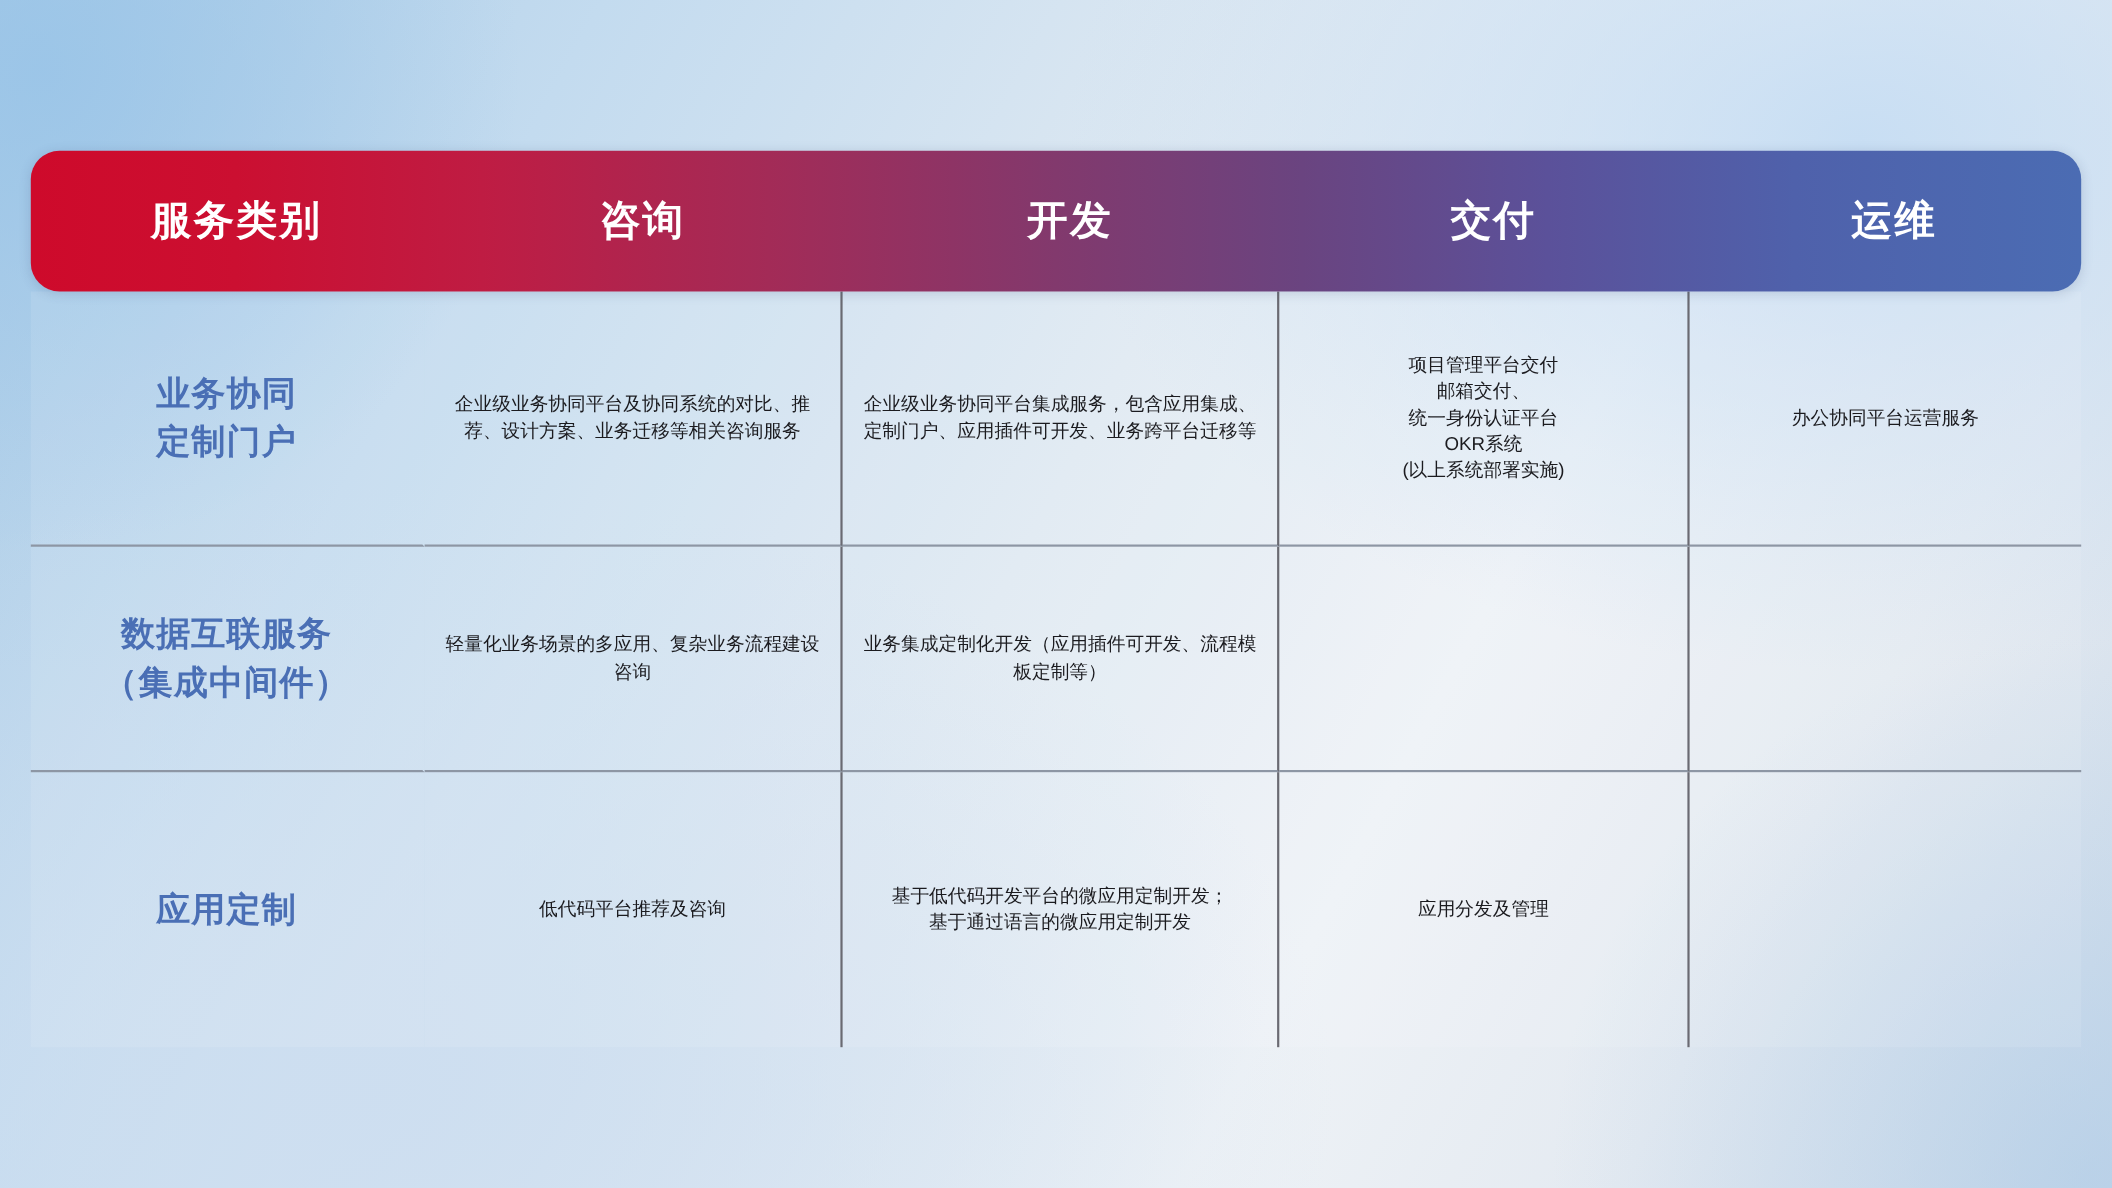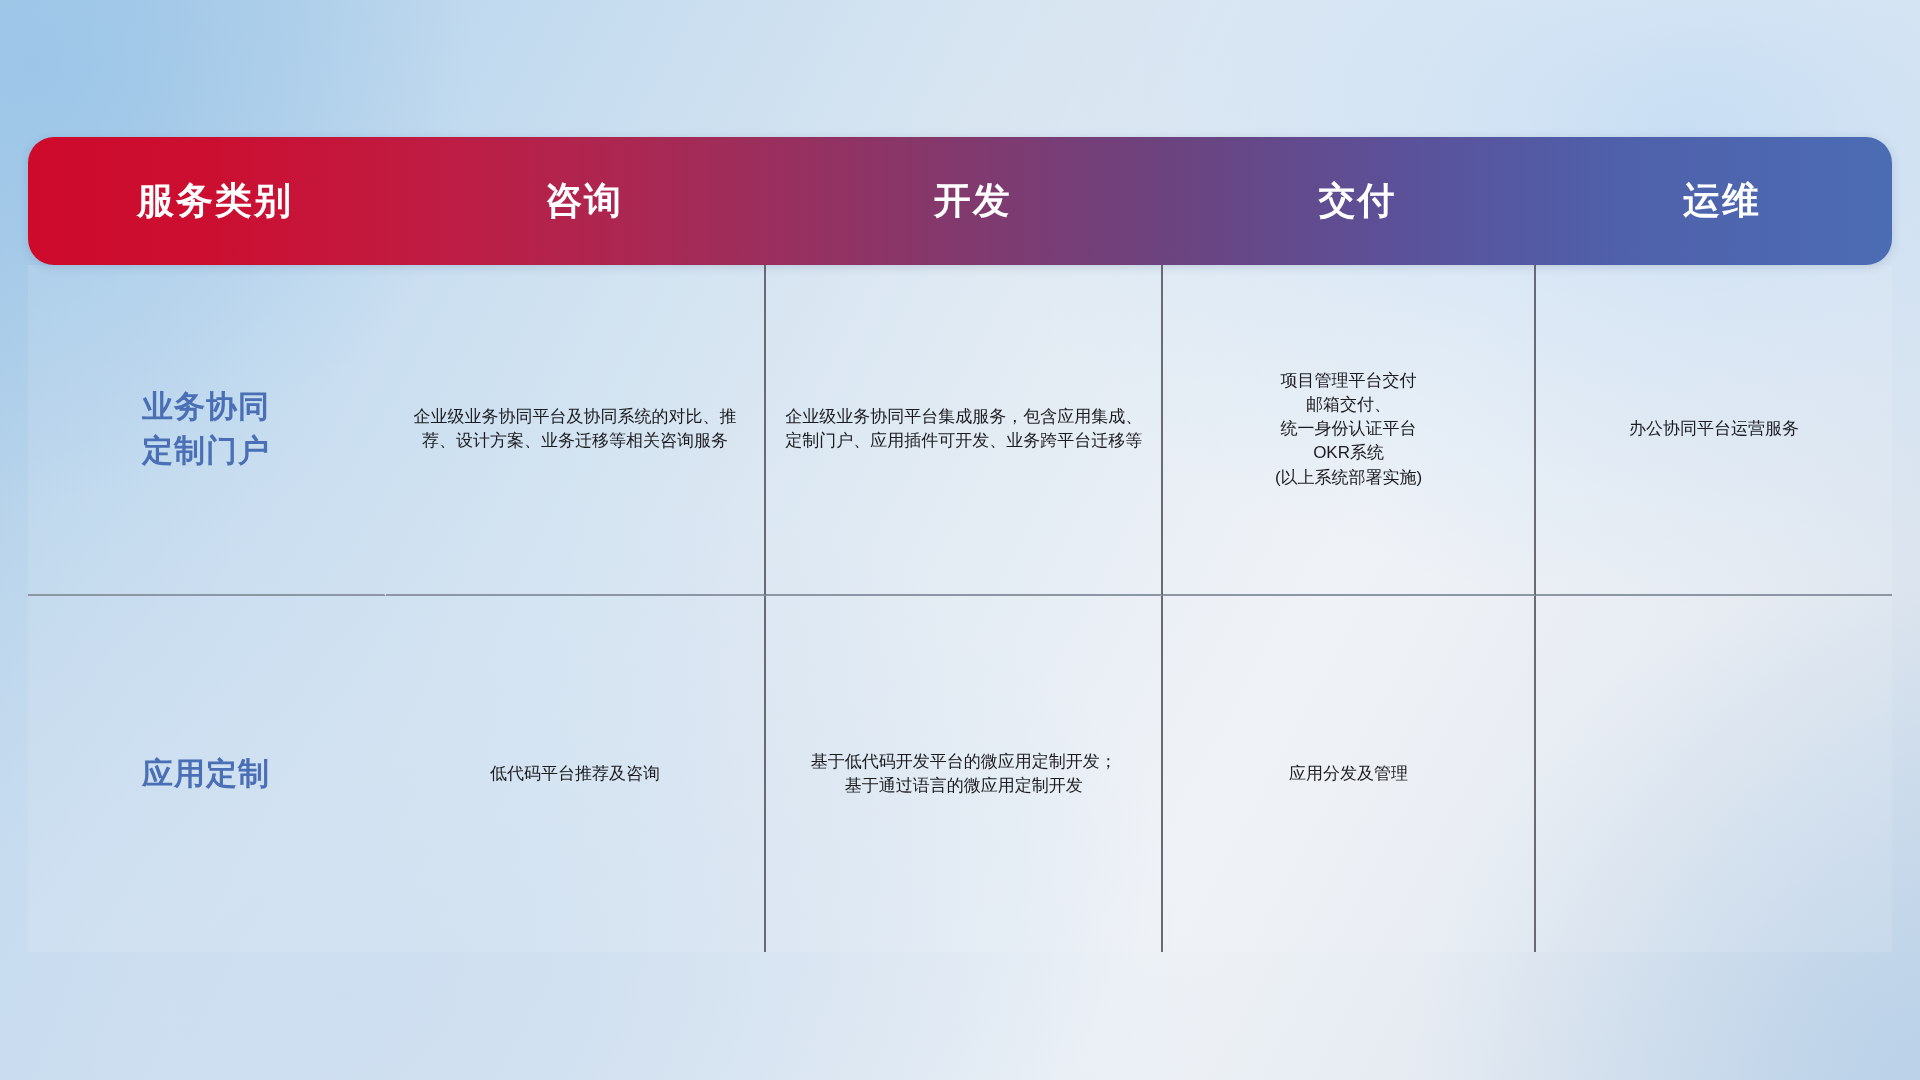--- a/index.html
+++ b/index.html
@@ -173,20 +173,30 @@
         <td>
           <span class="line">项目管理平台交付</span>
           <span class="line">邮箱交付、</span>
           <span class="line">统一身份认证平台</span>
           <span class="line">OKR系统</span>
           <span class="line">(以上系统部署实施)</span>
         </td>
         <td class="last-col">办公协同平台运营服务</td>
       </tr>
 
+      <tr class="r2">
+        <td class="cat">
+          <span class="line">数据互联服务</span>
+          <span class="line">（集成中间件）</span>
+        </td>
+        <td>轻量化业务场景的多应用、复杂业务流程建设咨询</td>
+        <td>业务集成定制化开发（应用插件可开发、流程模板定制等）</td>
+        <td></td>
+        <td class="last-col"></td>
+      </tr>
 
       <tr class="r3">
         <td class="cat">
           <span class="line">应用定制</span>
         </td>
         <td>低代码平台推荐及咨询</td>
         <td>
           <span class="line">基于低代码开发平台的微应用定制开发；</span>
           <span class="line">基于通过语言的微应用定制开发</span>
         </td>

